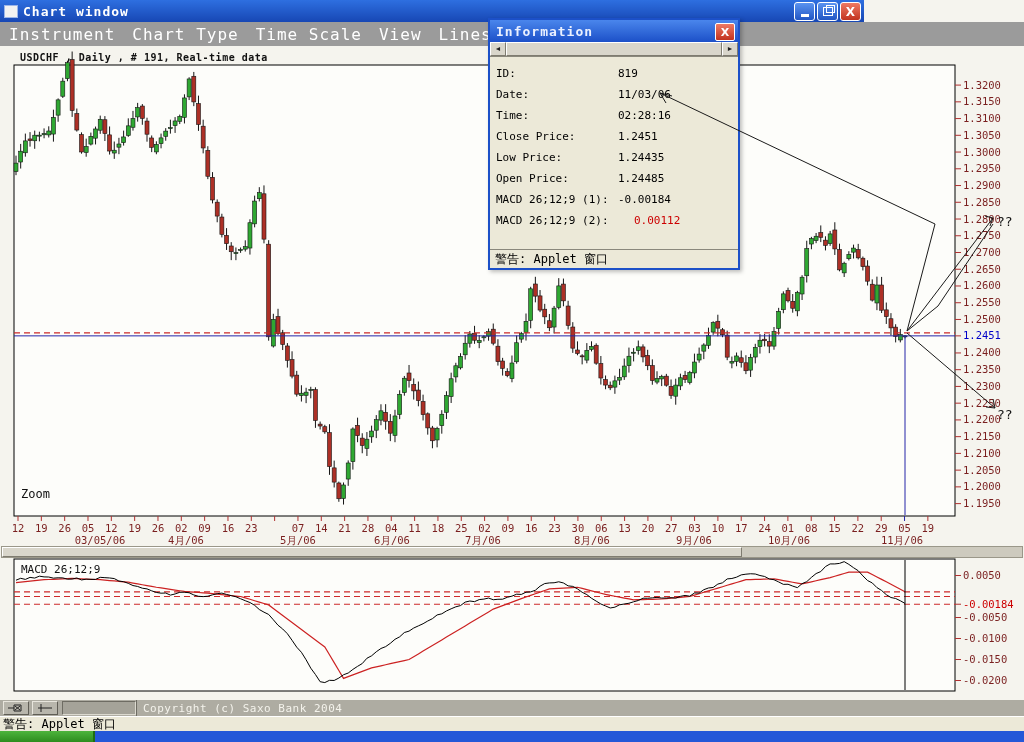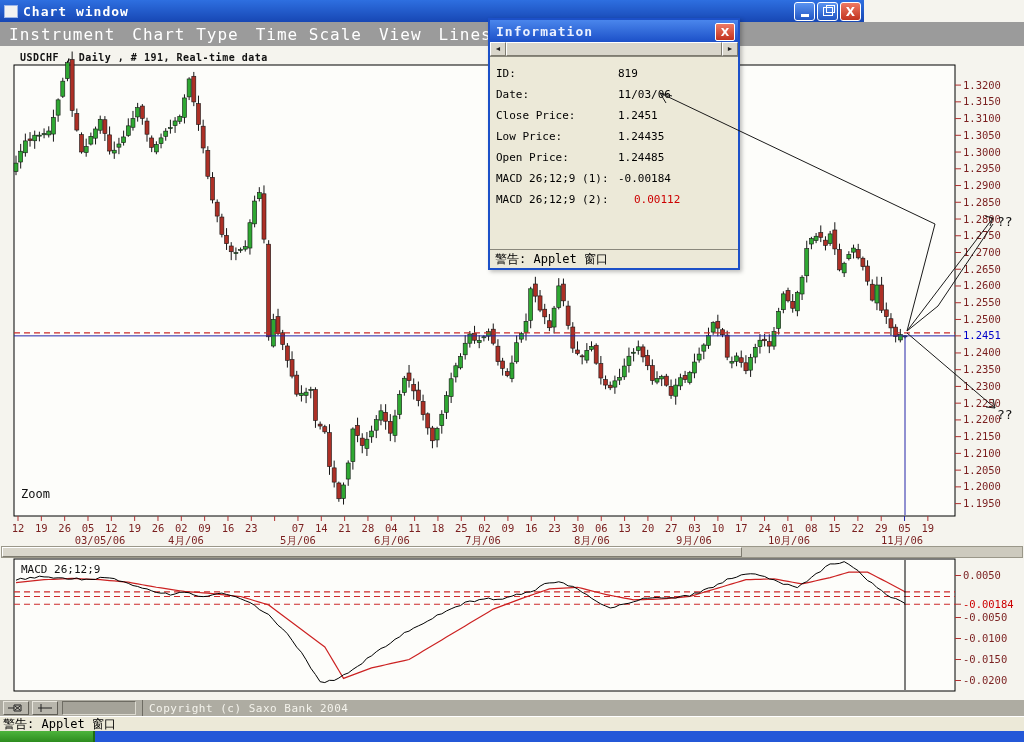--- a/index.html
+++ b/index.html
@@ -34,21 +34,21 @@
   .hscroll-thumb{position:absolute;left:0;top:0;height:10px;width:740px;background:#d9d6cb;
     border-top:1px solid #fff;border-left:1px solid #fff;border-right:1px solid #7f7c70;border-bottom:1px solid #7f7c70;box-sizing:border-box;}
   
   .toolbar{position:absolute;left:0;top:700px;width:1024px;height:16px;background:#aeaca2;z-index:2;
     display:flex;align-items:center;}
   .tool-btn{width:26px;height:14px;margin-left:3px;background:#b8b6ac;
     border-top:1px solid #e8e6dd;border-left:1px solid #e8e6dd;border-right:1px solid #5f5d55;border-bottom:1px solid #5f5d55;
     display:flex;align-items:center;justify-content:center;cursor:pointer;box-sizing:border-box;}
   .tool-box{width:74px;height:14px;margin-left:4px;background:#a5a399;
     border-top:1px solid #6e6c63;border-left:1px solid #6e6c63;border-right:1px solid #dcdad0;border-bottom:1px solid #dcdad0;box-sizing:border-box;}
-  .copyright-bar{margin-left:6px;flex:1;height:16px;display:flex;align-items:center;
+  .copyright-bar{flex:1;height:16px;display:flex;align-items:center;
     border-left:1px solid #6e6c63;padding-left:6px;}
   .copyright-text{color:#f4f3ec;font-size:11px;font-family:"DejaVu Sans Mono",monospace;letter-spacing:0.5px;}
   
   .statusline{position:absolute;left:0;top:716px;width:1024px;height:15px;background:#ece9d8;
     border-top:1px solid #fff;box-sizing:border-box;display:flex;align-items:center;z-index:2;}
   .statusline span{font-size:12px;color:#000;margin-left:3px;font-family:"DejaVu Sans Mono",monospace;}
   .taskbar{position:absolute;left:0;top:731px;width:1024px;height:11px;background:#2458d8;z-index:2;}
   .start-frag{position:absolute;left:0;top:0;width:93px;height:11px;
     background:linear-gradient(#4db43c,#2d8c1e);border-right:2px solid #1e6e12;}
   
@@ -717,20 +717,24 @@
     <div class="dlg-rows" id="dlg-rows">
         <div class="dlg-row">
           <span class="lbl">ID:</span>
           <span class="val">819</span>
         </div>
         <div class="dlg-row">
           <span class="lbl">Date:</span>
           <span class="val">11/03/06</span>
         </div>
         <div class="dlg-row">
+          <span class="lbl">Time:</span>
+          <span class="val">02:28:16</span>
+        </div>
+        <div class="dlg-row">
           <span class="lbl">Close Price:</span>
           <span class="val">1.2451</span>
         </div>
         <div class="dlg-row">
           <span class="lbl">Low Price:</span>
           <span class="val">1.24435</span>
         </div>
         <div class="dlg-row">
           <span class="lbl">Open Price:</span>
           <span class="val">1.24485</span>

